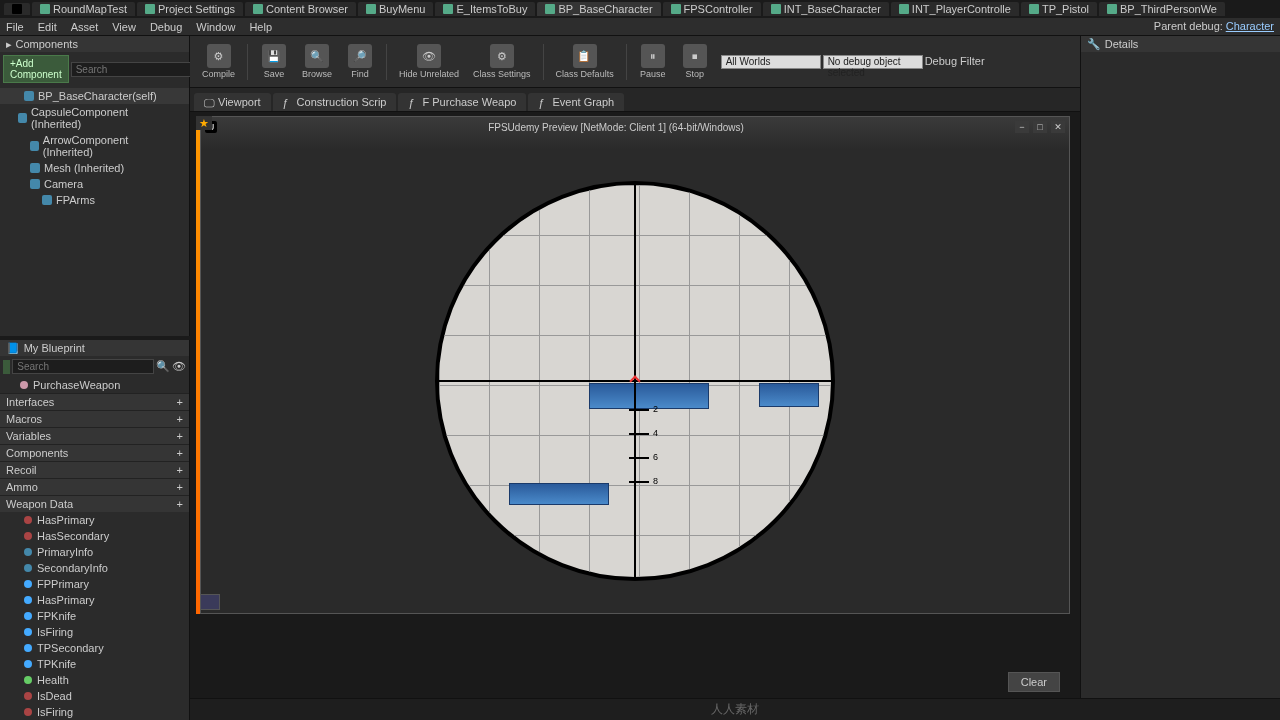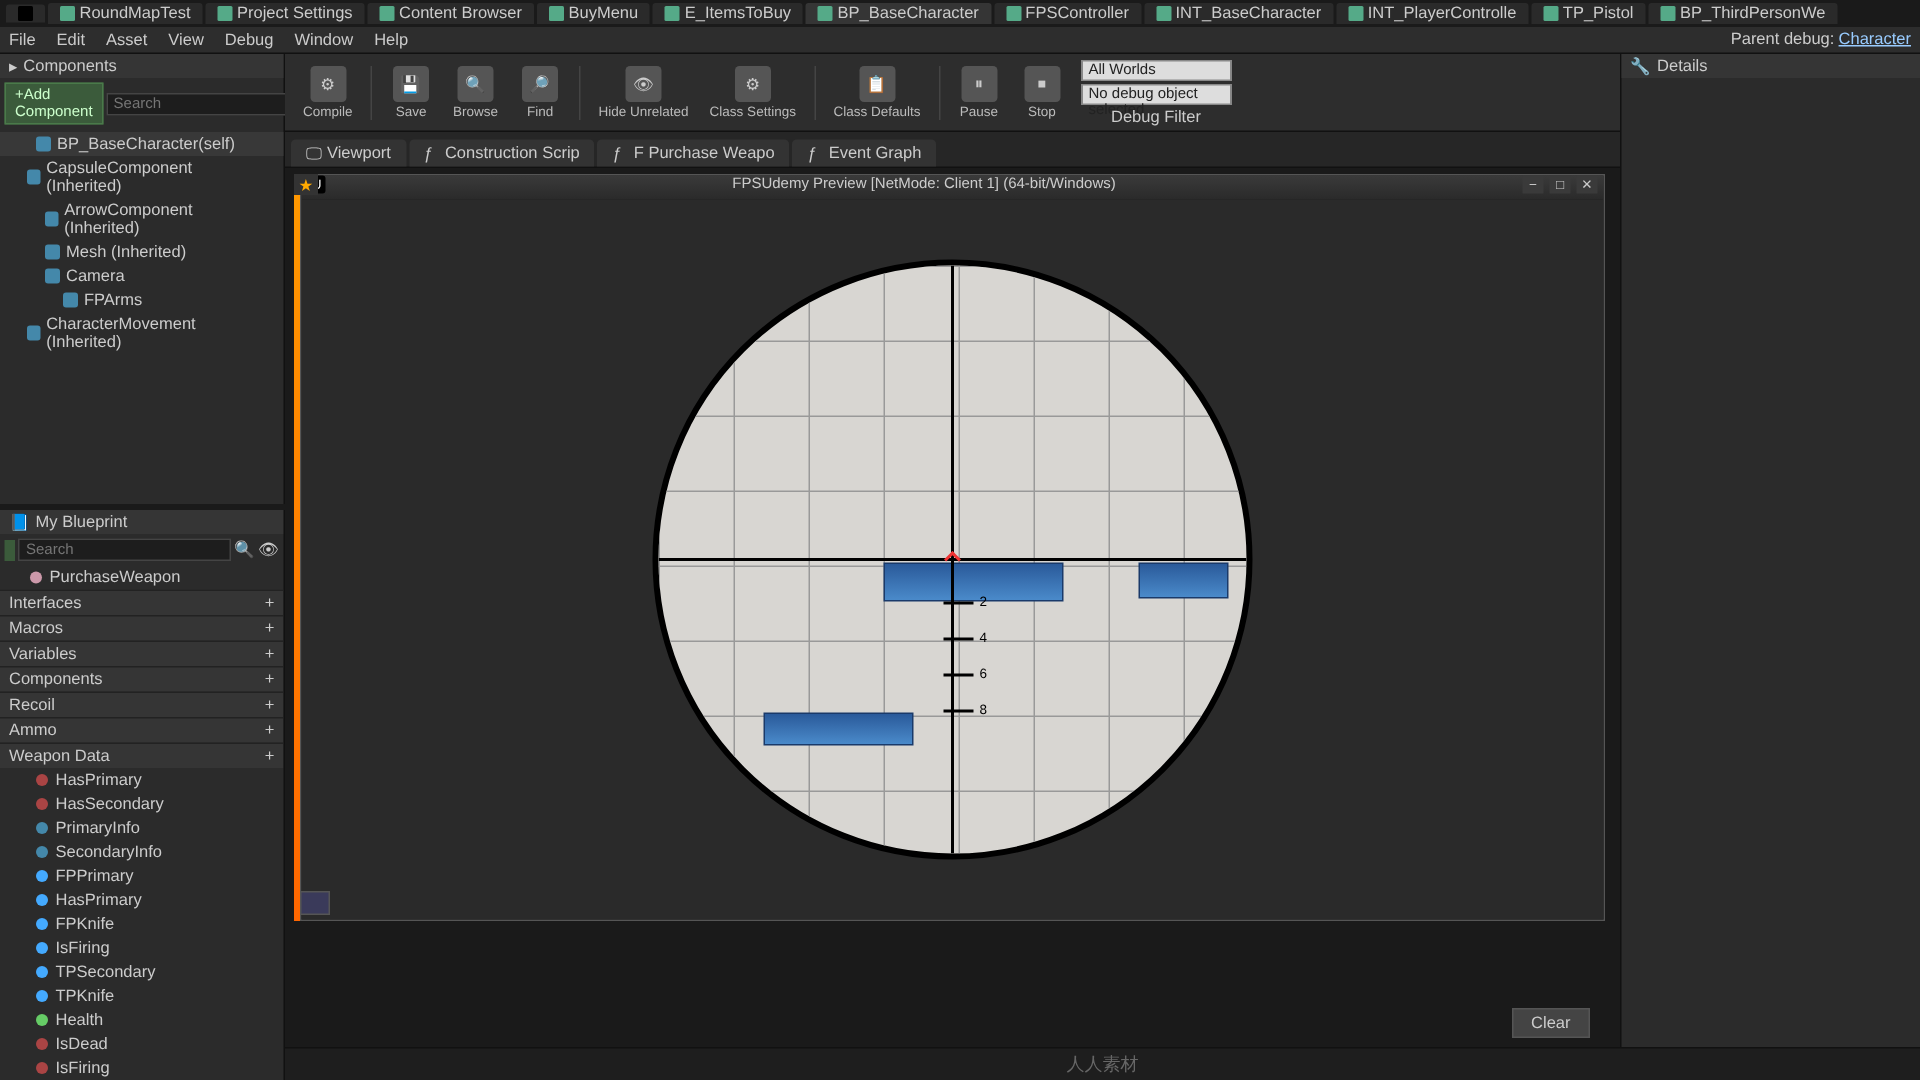--- a/index.html
+++ b/index.html
@@ -32,28 +32,28 @@
 .vars .dot{width:8px;height:8px;border-radius:50%;display:inline-block}
 .dot.r{background:#a44}
 .dot.b{background:#4af}
 .dot.g{background:#6c6}
 .dot.s{background:#48a}
 .toolbar{position:absolute;left:190px;right:200px;top:36px;height:52px;background:#2d2d2d;display:flex;align-items:center;padding:0 6px;gap:6px;border-bottom:1px solid #111}
 .tbtn{display:flex;flex-direction:column;align-items:center;gap:1px;padding:2px 6px;min-width:40px}
 .tbtn .ticon{width:24px;height:24px;background:#555;border-radius:3px;display:flex;align-items:center;justify-content:center}
 .tbtn span{font-size:9px;color:#bbb}
 .tbar-sep{width:1px;height:36px;background:#444;margin:0 4px}
-.debug-box{display:flex;flex-direction:column;gap:2px;font-size:10px}
+.debug-box{display:flex;flex-direction:row;gap:2px;font-size:10px}
 .debug-box select,.debug-box .sel{background:#ddd;color:#222;border:1px solid #888;padding:0 4px;font-size:10px;height:14px;width:100px}
 .editor-tabs{position:absolute;left:190px;right:200px;top:88px;height:24px;background:#262626;display:flex;align-items:end;padding:0 4px;gap:2px;border-bottom:1px solid #111}
 .etab{background:#333;padding:3px 10px;font-size:10px;display:flex;gap:4px;align-items:center;border-radius:3px 3px 0 0}
 .etab .eico{width:10px;height:10px;background:#5a8}
 .preview-frame{position:absolute;left:200px;right:210px;top:116px;height:498px;background:#1a1a1a;border:1px solid #555;display:flex;flex-direction:column}
 .orange-edge{position:absolute;left:196px;top:116px;width:4px;height:498px;background:linear-gradient(180deg,#f90 0%,#f60 100%)}
-.titlebar{height:16px;background:linear-gradient(180deg,#3a3a3a,#2a2a2a);display:flex;align-items:flex-start;padding:0 4px;gap:4px}
+.titlebar{height:16px;background:linear-gradient(180deg,#3a3a3a,#2a2a2a);display:flex;align-items:flex-end;padding:16px 4px;gap:4px}
 .titlebar .u{width:12px;height:12px;background:#000;color:#fff;font-size:9px;display:flex;align-items:center;justify-content:center;border-radius:2px}
 .titlebar .t{flex:1;text-align:center;font-size:10px;color:#ccc}
 .titlebar .wbtn{width:14px;height:12px;background:#3a3a3a;display:flex;align-items:center;justify-content:center;font-size:9px}
 .viewport{flex:1;background:#2a2a2a;position:relative;overflow:hidden}
 .scope{position:absolute;left:50%;top:50%;width:400px;height:400px;margin-left:-200px;margin-top:-200px;border-radius:50%;border:4px solid #000;background:#d8d6d2;overflow:hidden}
 .grid-wall{position:absolute;inset:0}
 .hline,.vline{position:absolute;background:#999}
 .hline{height:1px;width:100%}
 .vline{width:1px;height:100%}
 .boxes{position:absolute}
@@ -166,24 +166,20 @@
           <span>Mesh (Inherited)</span>
         </div>
         <div class="row indent2">
           <span class="bullet"></span>
           <span>Camera</span>
         </div>
         <div class="row indent3">
           <span class="bullet"></span>
           <span>FPArms</span>
         </div>
-        <div class="row indent1">
-          <span class="bullet"></span>
-          <span>CharacterMovement (Inherited)</span>
-        </div>
       </div>
   </div>
 </div>
 
 <div class="blueprint-panel">
   <div class="panel-header">
     <span>📘</span>
     <span>My Blueprint</span>
   </div>
   <div class="bp-body">

